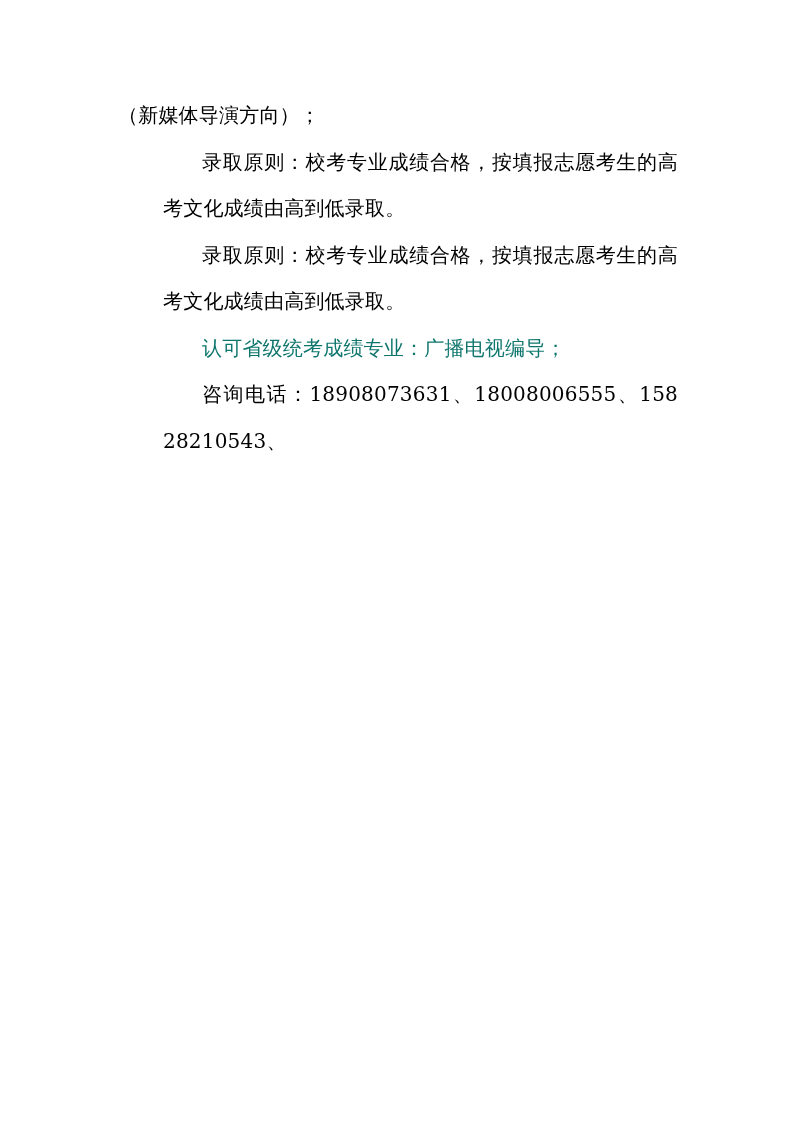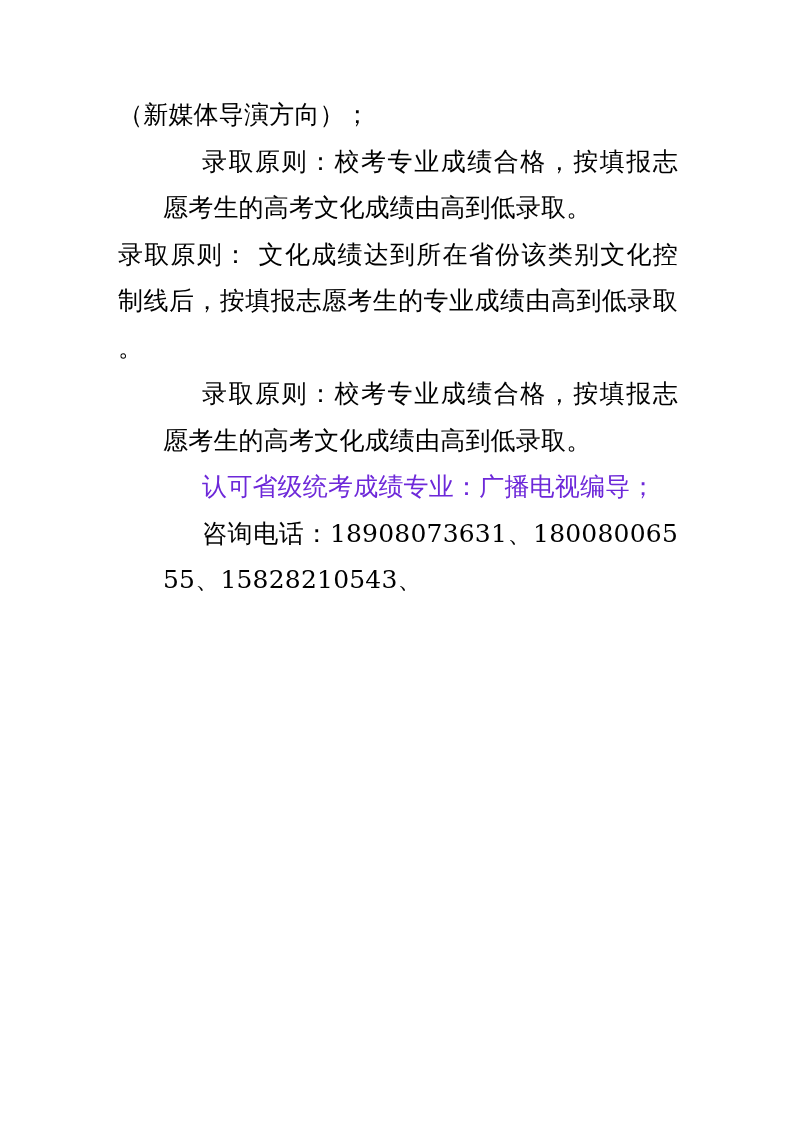--- a/index.html
+++ b/index.html
@@ -21,44 +21,43 @@
     left: 118px;
     top: 92px;
     width: 560px;
   }
   p.red {
     color: #ff0000;
   }
   .block {
     margin: 0;
     padding: 0;
-    font-size: 25px;
+    font-size: 20px;
     line-height: 46.5px;
     color: #000000;
     letter-spacing: 0.2px;
     text-align: justify;
     text-justify: inter-ideograph;
     word-break: break-all;
     font-family: "DejaVu Serif", "Liberation Serif", serif;
   }
-  .block.red { color: #6d28d9; }
+  .block.red { color: #0f766e; }
   .block.ind { text-indent: 39px; margin-left: 45px; }
 </style>
 </head>
 <body>
 
 <div class="page">
   <div class="body-area">
 
     <p class="block">（新媒体导演方向）；</p>
 
     <p class="block ind">录取原则：校考专业成绩合格，按填报志愿考生的高考文化成绩由高到低录取。</p>
 
 
-    <p class="block">录取原则： 文化成绩达到所在省份该类别文化控制线后，按填报志愿考生的专业成绩由高到低录取  。</p>
 
 
     <p class="block ind">录取原则：校考专业成绩合格，按填报志愿考生的高考文化成绩由高到低录取。</p>
 
     <p class="block ind red">认可省级统考成绩专业：广播电视编导；</p>
 
 
     <p class="block ind">咨询电话：18908073631、18008006555、15828210543、</p>
 
   </div>

